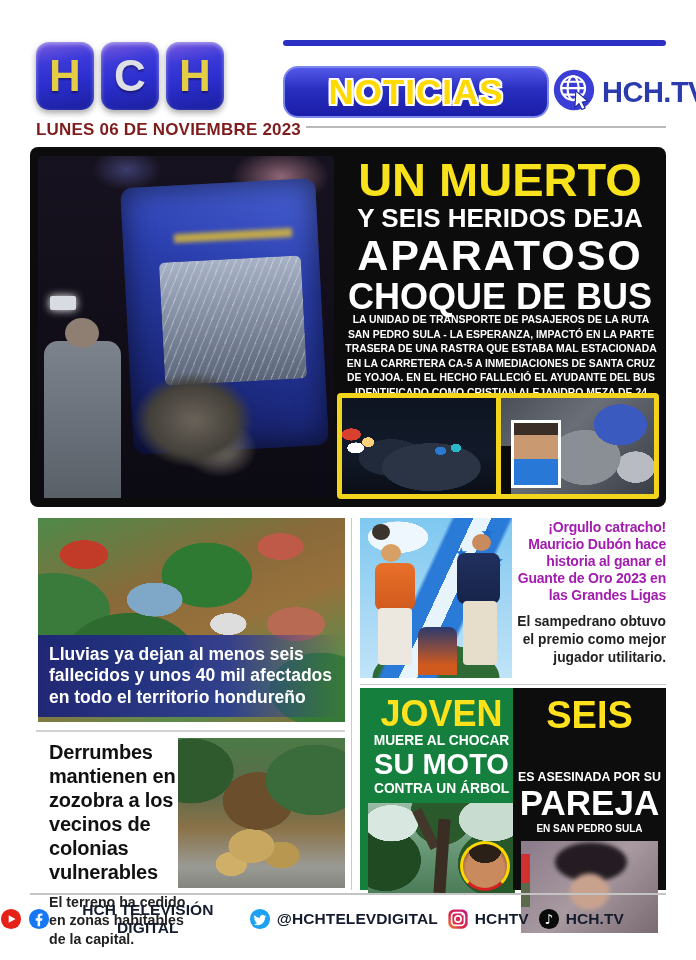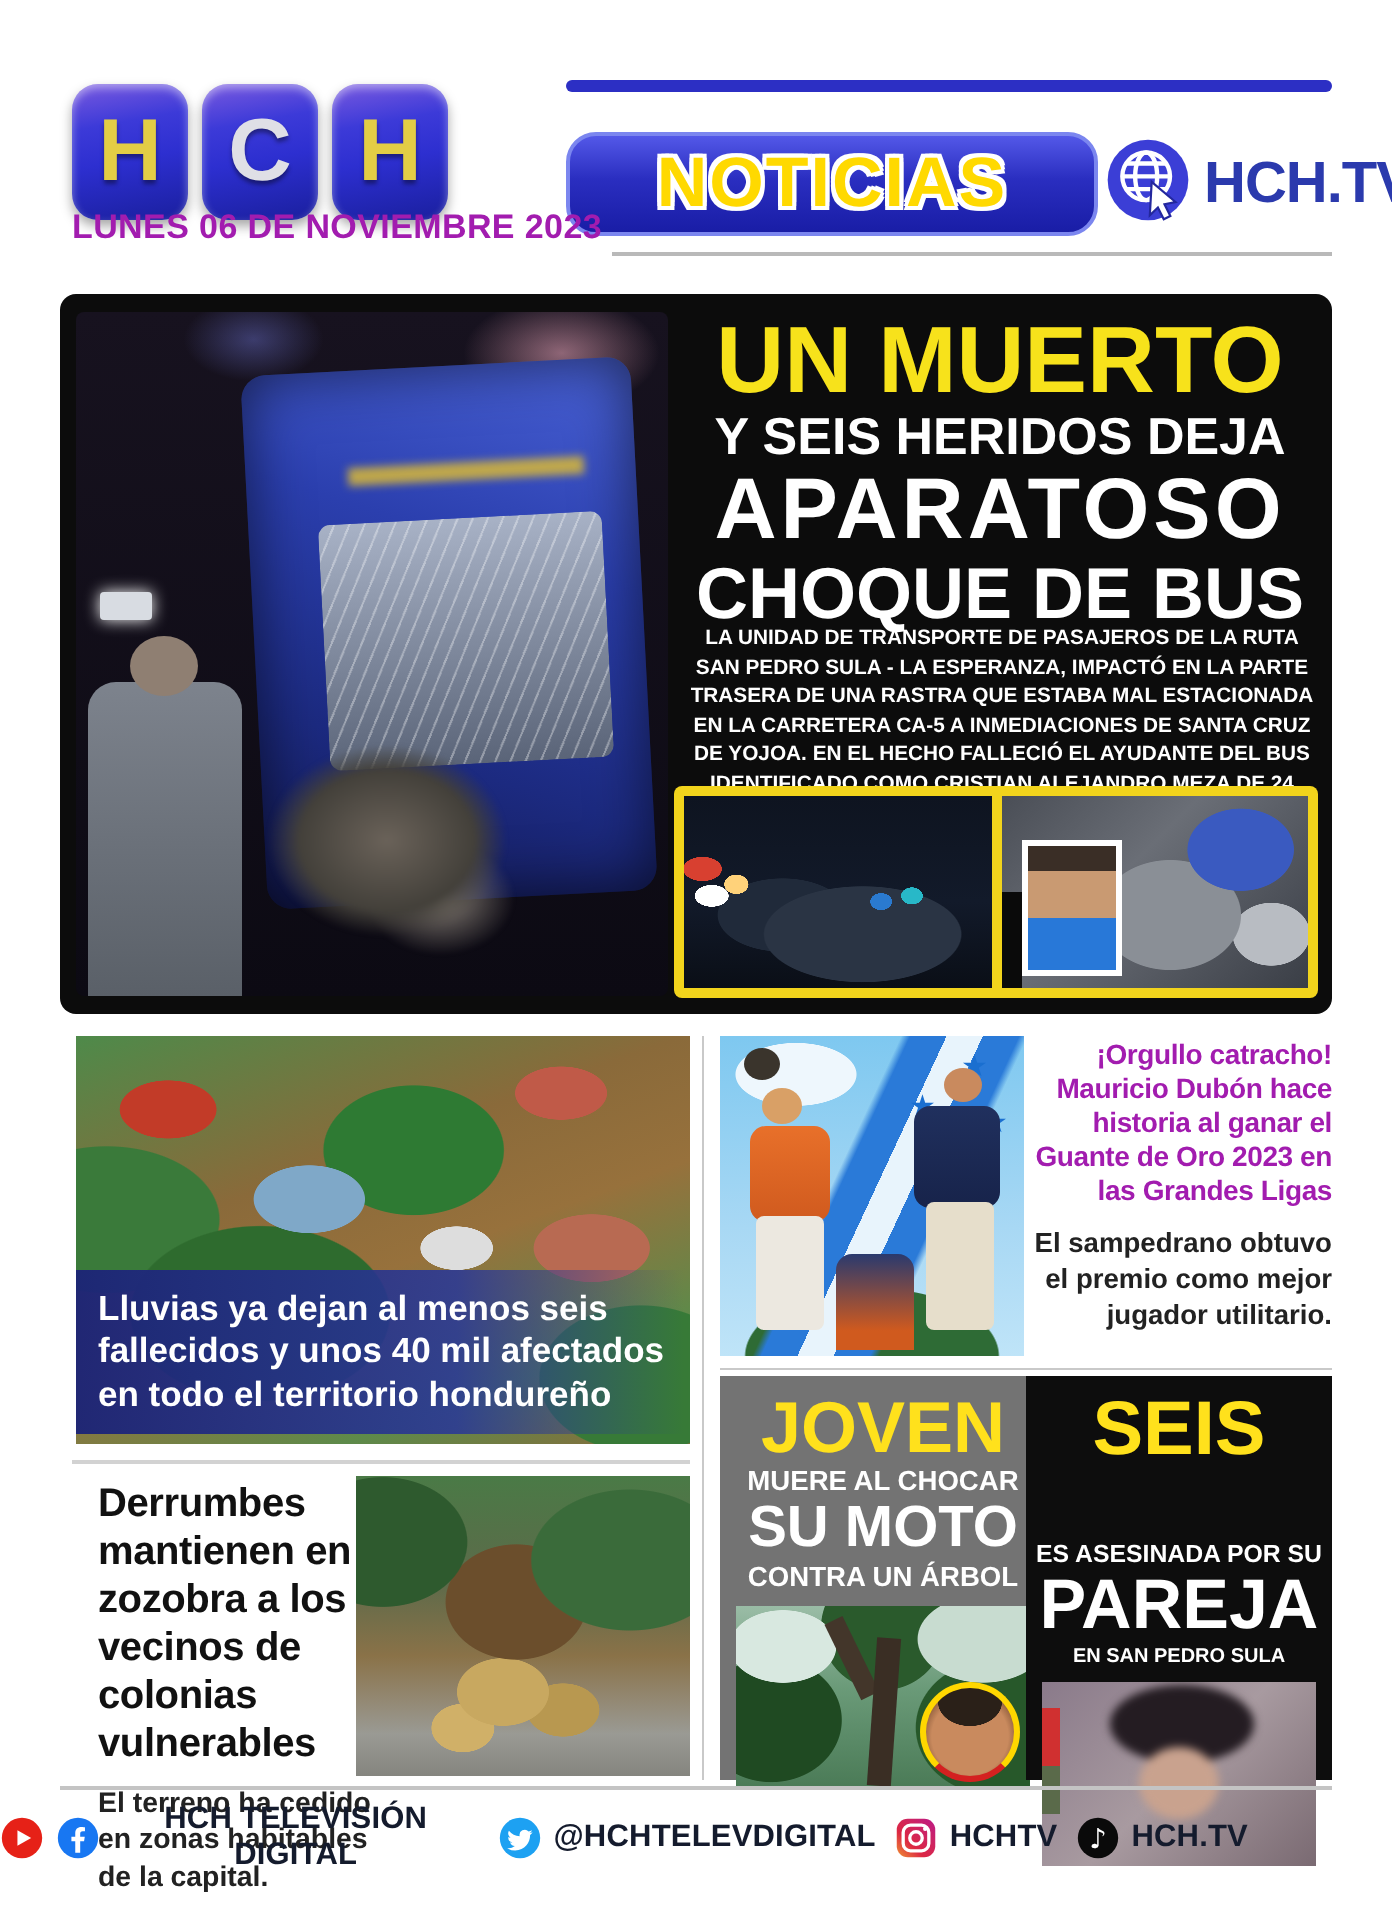--- a/index.html
+++ b/index.html
@@ -17,21 +17,21 @@
   .logo-sq.silver{color:#dfdfe6;text-shadow:0 2px 2px rgba(0,0,0,.4);}
   .top-blue-line{left:283px;top:40px;width:383px;height:6px;background:#2c2fc4;border-radius:3px;}
   .noticias-badge{left:283px;top:66px;width:262px;height:48px;border-radius:15px;
            background:linear-gradient(180deg,#5358e8 0%,#2a2ec0 45%,#191da6 100%);
            border:2px solid #7b86ef;display:flex;align-items:center;justify-content:center;
            font-weight:800;font-size:35px;letter-spacing:1px;color:#ffd900;
            text-shadow:-2px -2px 0 #fff,2px -2px 0 #fff,-2px 2px 0 #fff,2px 2px 0 #fff,0 -2px 0 #fff,0 2px 0 #fff,-2px 0 0 #fff,2px 0 0 #fff;}
   .hchtv{left:552px;top:68px;display:flex;align-items:center;gap:6px;}
   .hchtv-text{font-weight:800;font-size:29px;color:#2b3aad;letter-spacing:-0.5px;}
 
-  .date-text{left:36px;top:104px;font-weight:800;font-size:17px;color:#a21caf;letter-spacing:0.2px;}
+  .date-text{left:36px;top:120px;font-weight:800;font-size:17px;color:#7f1d1d;letter-spacing:0.2px;}
   .date-line{left:306px;top:126px;width:360px;height:2px;background:#b9b9b9;}
 
   
   .main-panel{left:30px;top:147px;width:636px;height:360px;background:#0c0c0c;border-radius:8px;}
   .bus-photo{left:8px;top:9px;width:296px;height:342px;border-radius:4px;overflow:hidden;
       background:
         radial-gradient(70px 40px at 82% 6%, rgba(240,170,190,.55), transparent 70%),
         radial-gradient(50px 30px at 30% 4%, rgba(130,140,255,.35), transparent 70%),
         linear-gradient(180deg,#17121f 0%,#0c0a13 100%);}
   .bus-body{position:absolute;right:4%;top:8%;width:66%;height:78%;border-radius:12px;transform:rotate(-3deg);
@@ -127,21 +127,21 @@
         radial-gradient(70px 50px at 82% 28%,#3a6b3a 0 70%,transparent 71%),
         radial-gradient(60px 46px at 8% 22%,#2e5a2e 0 70%,transparent 71%),
         radial-gradient(54px 44px at 48% 42%,#6b4e2c 0 65%,transparent 66%),
         radial-gradient(38px 28px at 44% 72%,#c8a860 0 60%,transparent 61%),
         radial-gradient(30px 22px at 62% 78%,#b89850 0 60%,transparent 61%),
         radial-gradient(26px 20px at 32% 84%,#d0b068 0 60%,transparent 61%),
         linear-gradient(180deg,#4a7a46 0%,#5d6a4a 35%,#8a7248 60%,#9a9a94 86%,#85857f 100%);}
 
   
   .card{position:absolute;top:688px;height:202px;text-align:center;color:#fff;box-sizing:border-box;padding-top:8px;}
-  .moto-card{left:360px;width:163px;background:#737373;}
+  .moto-card{left:360px;width:163px;background:#15803d;}
   .femicide-card{left:513px;width:153px;background:#0d0d0d;}
   .c-yellow{font-weight:800;color:#ffe11c;line-height:1.0;}
   .c-white{font-weight:800;color:#fff;}
   .moto-card .l1{font-size:36px;}
   .moto-card .l2{font-size:13.8px;line-height:1.25;}
   .moto-card .l3{font-size:29px;line-height:1.05;}
   .moto-card .l4{font-size:13.8px;line-height:1.25;}
   .femicide-card .l1{font-size:38px;}
   .femicide-card .l2{font-size:12.4px;line-height:1.3;margin-top:35px;}
   .femicide-card .l3{font-size:35px;line-height:1.05;}

